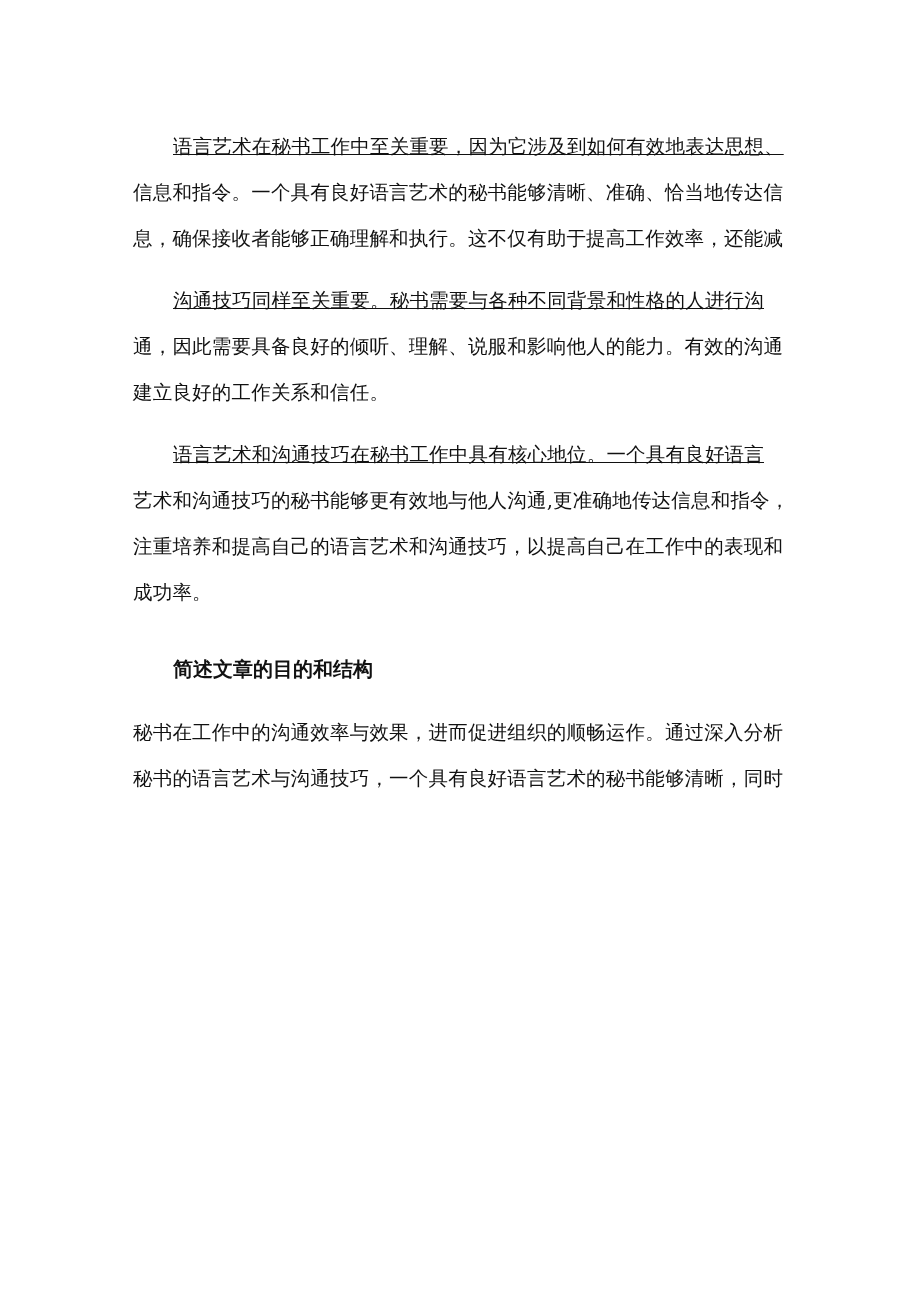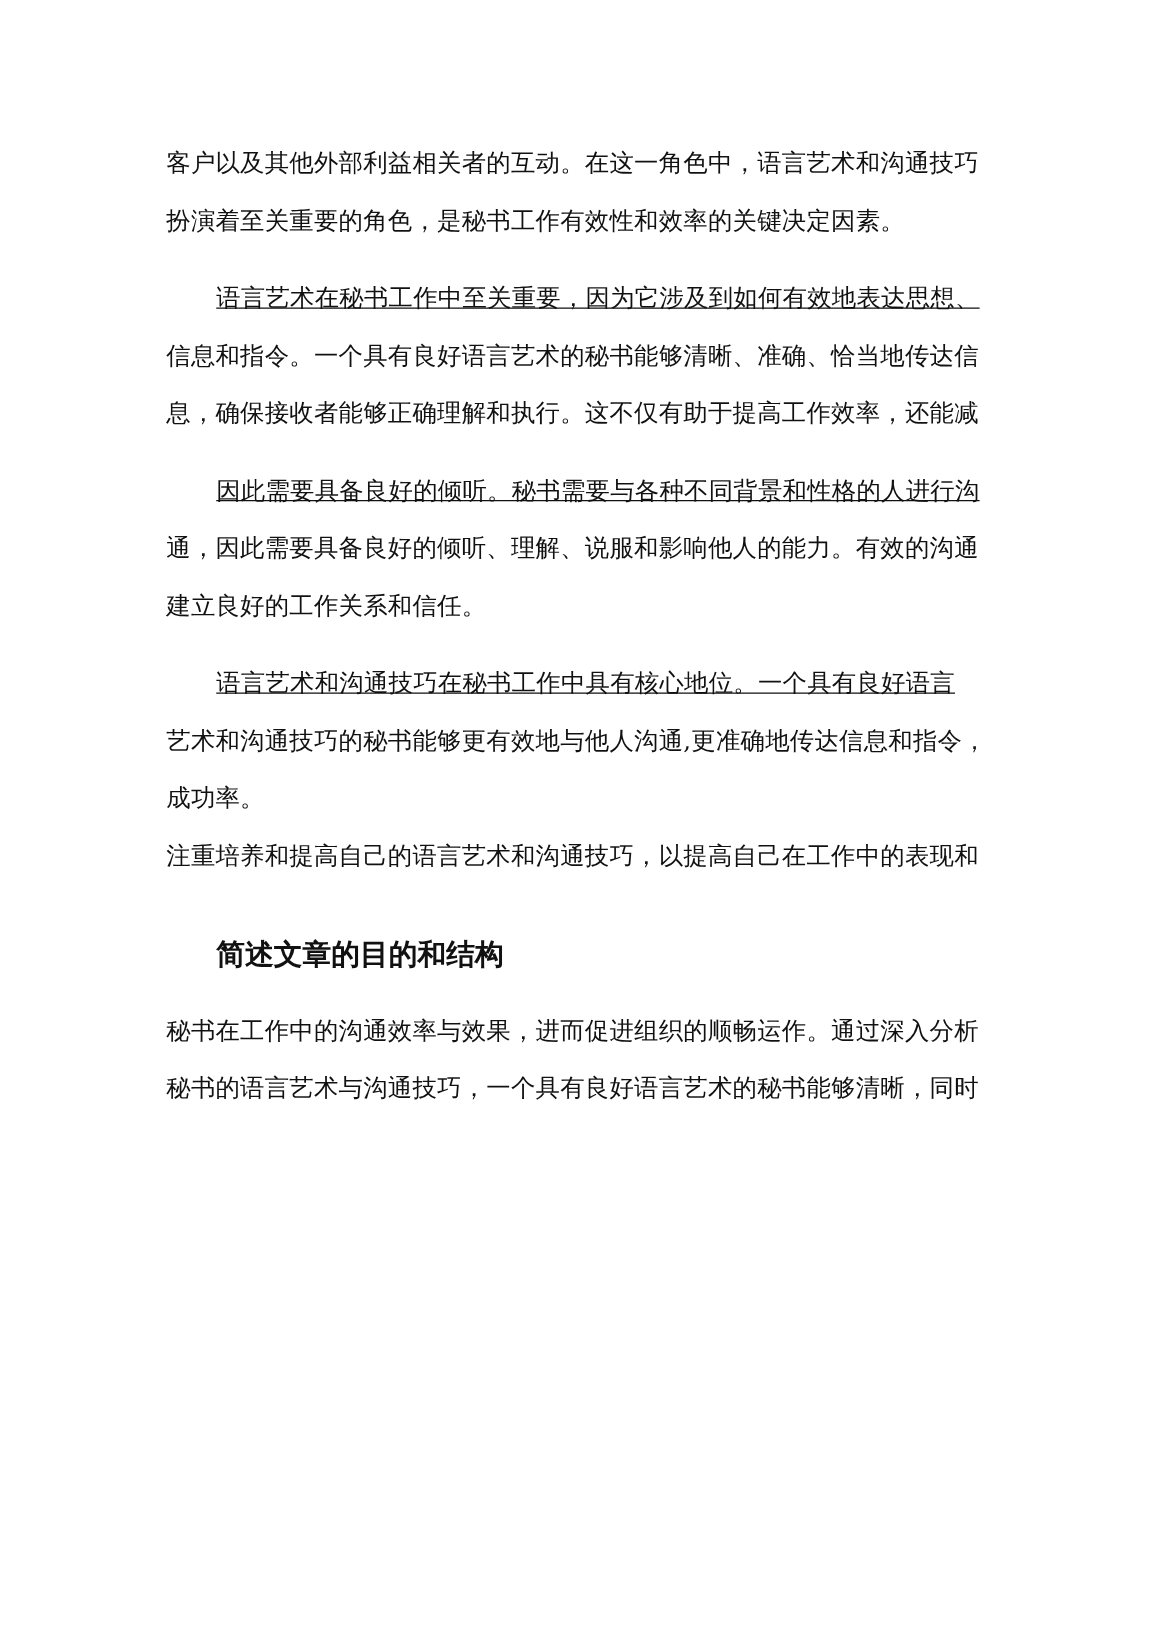--- a/index.html
+++ b/index.html
@@ -33,57 +33,53 @@
       text-decoration: underline;
     }
     .para-gap {
       height: 16px;
     }
     .heading-gap {
       height: 32px;
     }
     .heading {
       font-weight: bold;
-      font-family: Liberation Sans, sans-serif;
-      font-size: 23px;
+      font-family: Liberation Mono, monospace;
+      font-size: 20px;
       padding-left: 40px;
       height: 46px;
       line-height: 46px;
     }
   </style>
 </head>
 <body>
 
 <div class="page">
 
-  <div>
-    <div class="line">客户以及其他外部利益相关者的互动。在这一角色中，语言艺术和沟通技巧</div>
-    <div class="line">扮演着至关重要的角色，是秘书工作有效性和效率的关键决定因素。</div>
-  </div>
   <div class="para-gap"></div>
 
   <div>
     <div class="line indent">语言艺术在秘书工作中至关重要，因为它涉及到如何有效地表达思想、</div>
     <div class="line">信息和指令。一个具有良好语言艺术的秘书能够清晰、准确、恰当地传达信</div>
     <div class="line">息，确保接收者能够正确理解和执行。这不仅有助于提高工作效率，还能减</div>
   </div>
   <div class="para-gap"></div>
 
   <div>
-    <div class="line indent">因此需要具备良好的倾听。秘书需要与各种不同背景和性格的人进行沟</div>
+    <div class="line indent">沟通技巧同样至关重要。秘书需要与各种不同背景和性格的人进行沟</div>
     <div class="line">通，因此需要具备良好的倾听、理解、说服和影响他人的能力。有效的沟通</div>
     <div class="line">建立良好的工作关系和信任。</div>
   </div>
   <div class="para-gap"></div>
 
   <div>
     <div class="line indent">语言艺术和沟通技巧在秘书工作中具有核心地位。一个具有良好语言</div>
     <div class="line">艺术和沟通技巧的秘书能够更有效地与他人沟通,更准确地传达信息和指令，</div>
+    <div class="line">注重培养和提高自己的语言艺术和沟通技巧，以提高自己在工作中的表现和</div>
     <div class="line">成功率。</div>
-    <div class="line">注重培养和提高自己的语言艺术和沟通技巧，以提高自己在工作中的表现和</div>
   </div>
   <div class="heading-gap"></div>
 
   <div class="heading">简述文章的目的和结构</div>
   <div class="para-gap"></div>
 
   <div>
     <div class="line">秘书在工作中的沟通效率与效果，进而促进组织的顺畅运作。通过深入分析</div>
     <div class="line">秘书的语言艺术与沟通技巧，一个具有良好语言艺术的秘书能够清晰，同时</div>
   </div>

